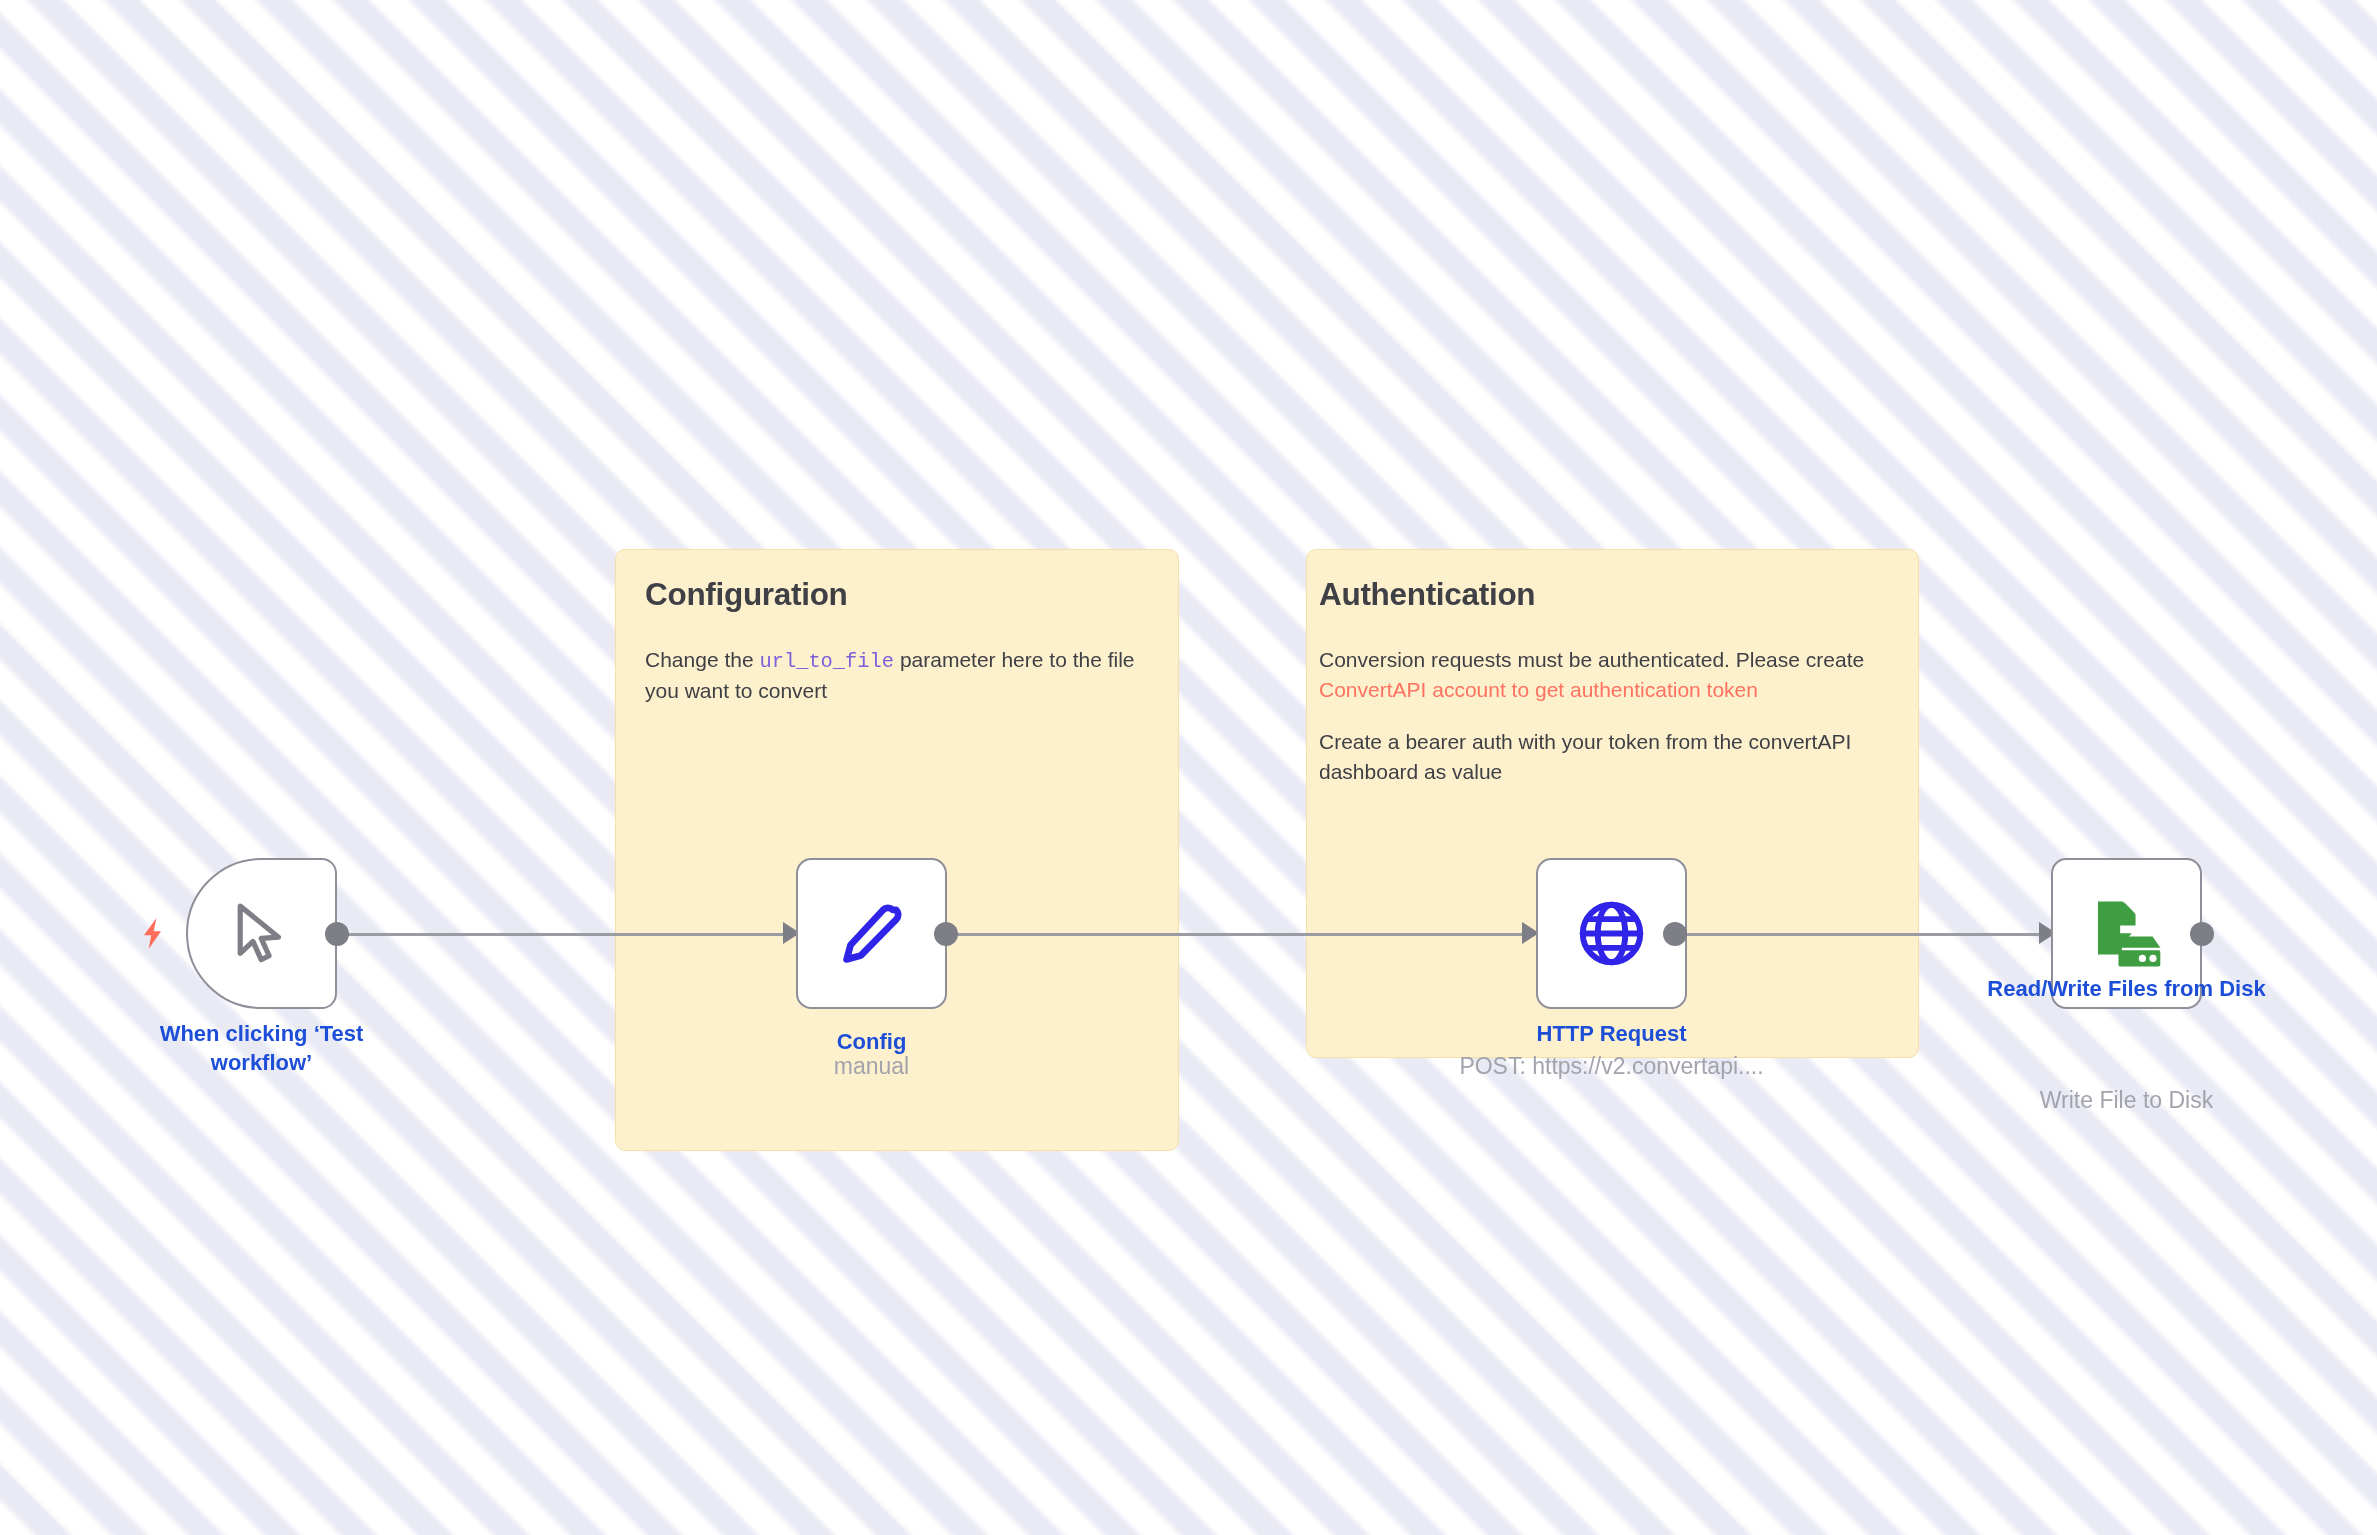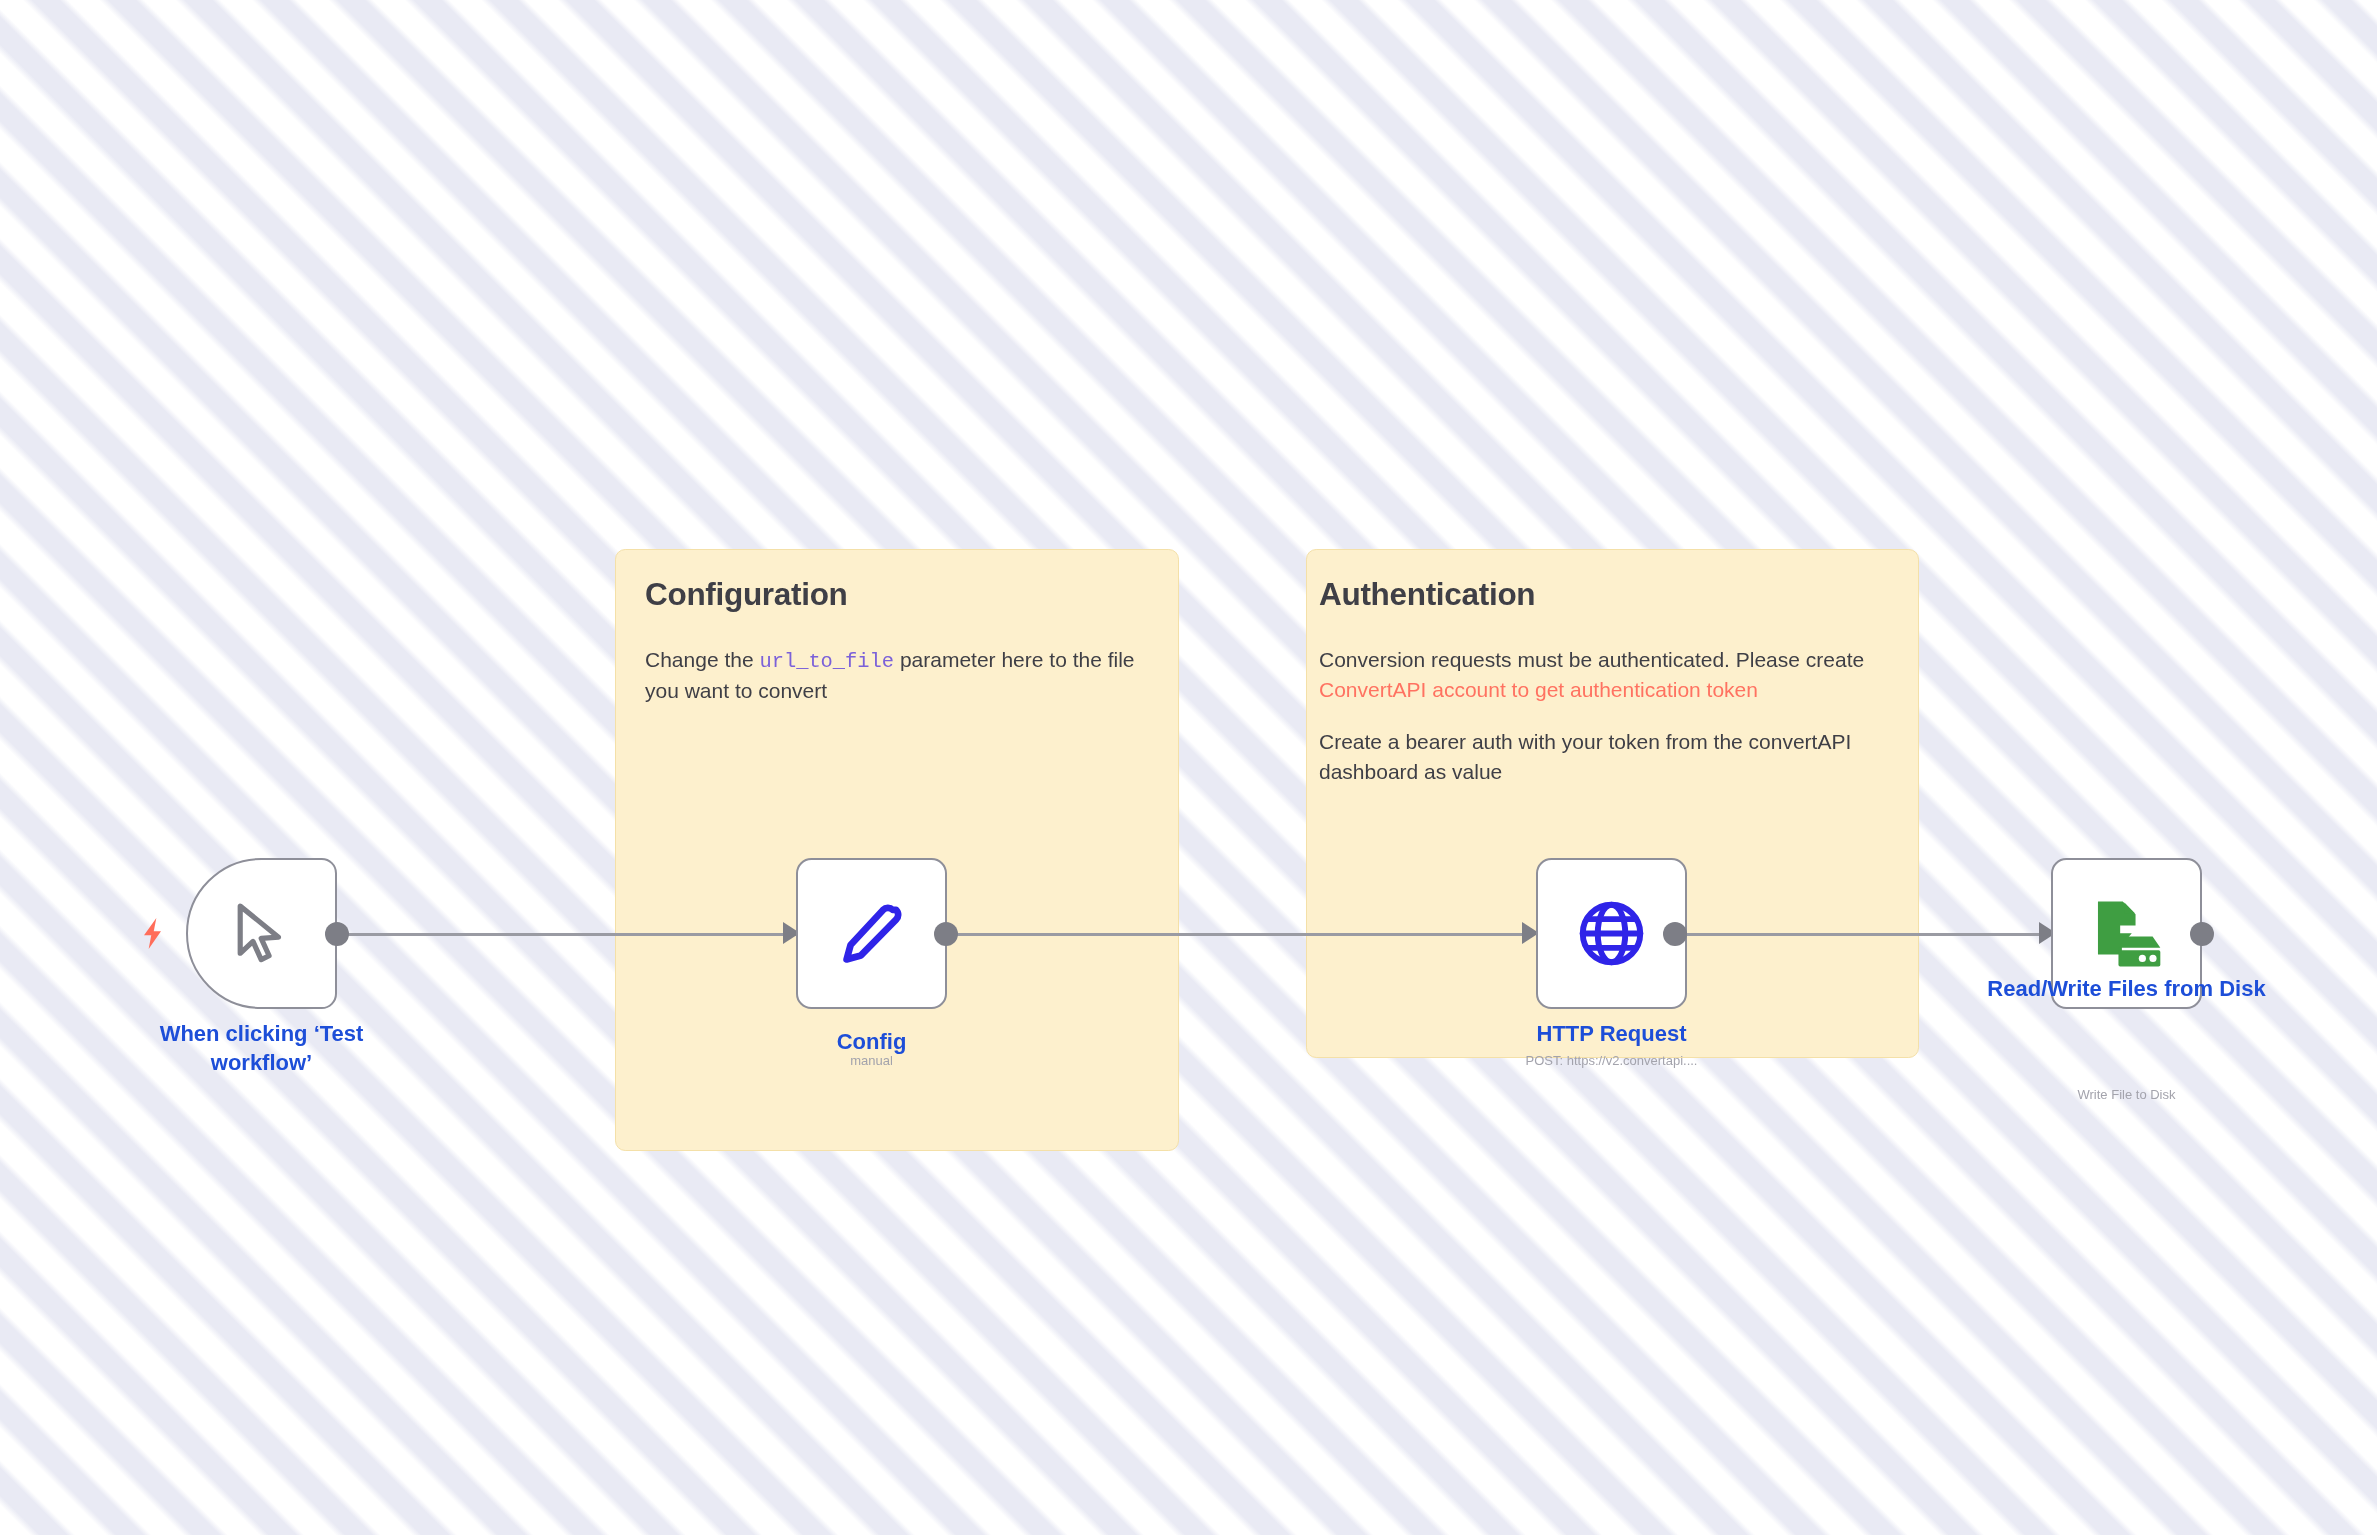--- a/index.html
+++ b/index.html
@@ -134,21 +134,21 @@
     text-align: center;
     font-size: 22px;
     font-weight: 700;
     color: #1d4ed8;
     line-height: 1.33;
     width: 289px;
   }
   .node-sub {
     position: absolute;
     text-align: center;
-    font-size: 13px;
+    font-size: 23px;
     color: #a3a3ac;
     width: 357px;
   }
 
   #label-trigger { left: 117px; top: 1019px; }
   #label-config  { left: 727px; top: 1019px; margin-top: 8px; }
   #sub-config    { left: 693px; top: 1053px; }
   #label-http    { left: 1467px; top: 1019px; }
   #sub-http      { left: 1433px; top: 1053px; }
   #label-disk    { left: 1982px; top: 974px; }

